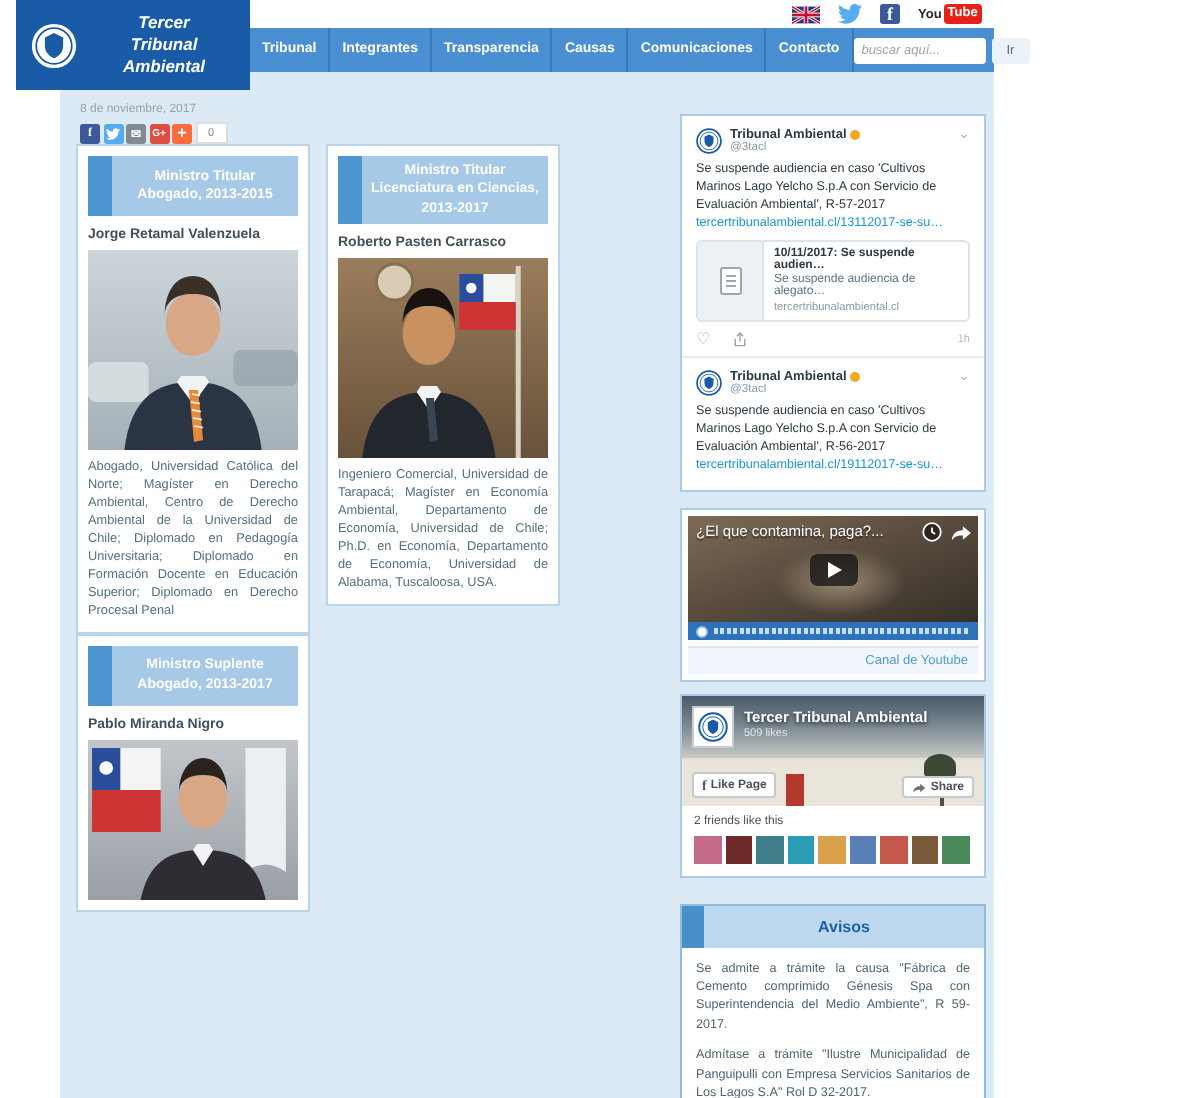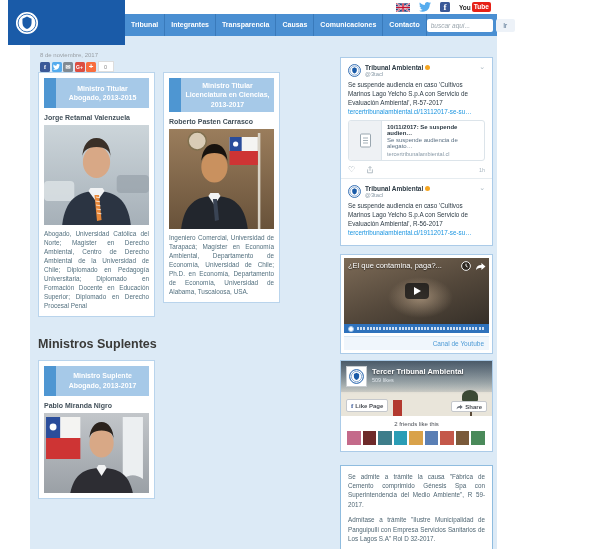--- a/index.html
+++ b/index.html
@@ -67,36 +67,36 @@
   .tw-card-body{padding:3px 5px;flex:1;}
   .tw-card-title{font-size:6px;font-weight:bold;color:#2c3a44;}
   .tw-card-desc{font-size:6px;color:#5b7083;margin-top:1.5px;}
   .tw-card-src{font-size:5.6px;color:#8899a6;margin-top:2px;}
   .tw-foot{display:flex;align-items:center;gap:11px;margin:1px 0 3px;}
   .tw-heart{color:#98a6b0;font-size:8px;line-height:8px;cursor:pointer;}
   .tw-time{margin-left:auto;font-size:5.5px;color:#aab8c2;}
   .tw-divider{border-top:1px solid #e6ecf0;margin:4px -7px 6px;}
 
   .video-box{margin-top:8px;padding:3px;}
-  .video{position:relative;height:75px;background:linear-gradient(160deg,#7d6b57 0%,#54483b 50%,#302b25 100%);overflow:hidden;}
+  .video{position:relative;height:62px;background:linear-gradient(160deg,#7d6b57 0%,#54483b 50%,#302b25 100%);overflow:hidden;}
   .video-hl{position:absolute;left:30%;top:25%;width:45%;height:55%;background:radial-gradient(closest-side,rgba(214,188,158,.55),rgba(0,0,0,0));}
   .video-title{position:absolute;left:4px;top:3px;color:#fff;font-size:7.5px;z-index:2;text-shadow:0 1px 1px rgba(0,0,0,.6);}
   .video-actions{position:absolute;right:3px;top:3px;display:flex;gap:4px;z-index:2;align-items:center;}
   .play-btn{position:absolute;left:50%;top:44%;transform:translate(-50%,-50%);width:24px;height:16px;
             background:rgba(20,20,20,.78);border-radius:4px;display:flex;align-items:center;justify-content:center;z-index:2;cursor:pointer;}
   .play-btn::after{content:"";border-left:7px solid #fff;border-top:4.5px solid transparent;border-bottom:4.5px solid transparent;margin-left:1px;}
   .caption-band{position:absolute;left:0;right:0;bottom:0;height:9px;background:#2f72bc;display:flex;
                 align-items:center;gap:3px;padding:0 4px;z-index:2;}
   .caption-dot{width:6px;height:6px;border-radius:50%;background:#fff;border:1px solid #9cc2e8;box-sizing:border-box;}
   .caption-lines{flex:1;height:3px;background:repeating-linear-gradient(90deg,#dce9f7 0 2px,rgba(0,0,0,0) 2px 3.2px);opacity:.9;}
   .video-linkbar{height:13px;background:#f0f6fc;border-top:1px solid #d9e7f3;display:flex;align-items:center;
                  justify-content:flex-end;padding:0 5px;margin-top:3px;}
   .canal-link{font-size:6.5px;color:#4d9ad5;cursor:pointer;}
 
-  .fb{margin-top:6px;text-align:center;}
+  .fb{margin-top:6px;}
   .fb-cover{position:relative;height:55px;background:linear-gradient(#93a9b9 0%,#b9c3c4 40%,#d8d5cc 62%,#c9c3b6 100%);overflow:hidden;}
   .fb-cover::before{content:"";position:absolute;inset:0;background:linear-gradient(rgba(15,25,38,.55),rgba(15,25,38,0) 60%);z-index:1;}
   .fb-building{position:absolute;left:0;right:0;bottom:0;height:24px;background:#e9e5da;}
   .fb-door{position:absolute;left:52px;bottom:0;width:9px;height:16px;background:#b3392f;}
   .fb-palm{position:absolute;right:14px;bottom:14px;width:16px;height:12px;background:#3c4a35;border-radius:50% 50% 20% 20%;}
   .fb-palm-trunk{position:absolute;right:20px;bottom:0;width:2px;height:16px;background:#5a4a38;}
   .fb-logo{position:absolute;left:5px;top:5px;width:21px;height:21px;background:#fff;border:1px solid #c8ccd0;
            display:flex;align-items:center;justify-content:center;z-index:3;box-sizing:border-box;}
   .fb-name{position:absolute;left:31px;top:6px;color:#fff;font-weight:bold;font-size:7.5px;z-index:3;text-shadow:0 1px 2px rgba(0,0,0,.7);}
   .fb-likes{position:absolute;left:31px;top:16px;color:#dfe5ea;font-size:5.5px;z-index:3;}
@@ -154,20 +154,24 @@
     <div class="yt-logo">
         <span>You</span>
         <span class="yt-tube">Tube</span>
       </div>
   </div>
 
   <div class="logo-box">
     <svg width="26" height="26" viewBox="0 0 24 24">
         <use href="#emblem"></use>
       </svg>
+    <div class="logo-text">
+      <div>Tercer</div>
+      <div>Tribunal Ambiental</div>
+    </div>
   </div>
 
   <nav class="navbar">
     <span class="nav-item">Tribunal</span>
     <span class="nav-item">Integrantes</span>
     <span class="nav-item">Transparencia</span>
     <span class="nav-item">Causas</span>
     <span class="nav-item">Comunicaciones</span>
     <span class="nav-item">Contacto</span>
     <span class="nav-search">
@@ -248,21 +252,20 @@
           <path d="M12 100c3-25 15-33 33-33s30 8 33 33z" fill="#22262d"></path>
           <path d="M39 67l6 9 6-9-2-3h-8z" fill="#f2f3f4"></path>
           <path d="M43.5 70l2 22 4-1-2-21z" fill="#3a4454"></path>
           <ellipse cx="45" cy="38" rx="13" ry="15.5" fill="#c9915f"></ellipse>
           <path d="M32 34c0-12 5.5-19 13-19s13 7 13 19c0-6-4.5-10-13-10s-13 4-13 10z" fill="#17120e"></path>
         </svg>
         <div class="card-bio">Ingeniero Comercial, Universidad de Tarapacá; Magíster en Economía Ambiental, Departamento de Economía, Universidad de Chile; Ph.D. en Economía, Departamento de Economía, Universidad de Alabama, Tuscaloosa, USA.</div>
       </div>
     </div>
 
-    <h2 class="section-h" style="margin-top:20px;">Ministros Suplentes</h2>
     <div class="cards">
       <div class="card">
         <div class="card-head">
           <div class="head-accent"></div>
           <div class="head-band">
             <span>Ministro Suplente</span>
             <span>Abogado, 2013-2017</span>
           </div>
         </div>
         <div class="card-name">Pablo Miranda Nigro</div>
@@ -409,20 +412,24 @@
             <div class="fb-av" style="background: rgb(217, 162, 74);"></div>
             <div class="fb-av" style="background: rgb(90, 127, 181);"></div>
             <div class="fb-av" style="background: rgb(196, 88, 74);"></div>
             <div class="fb-av" style="background: rgb(122, 90, 58);"></div>
             <div class="fb-av" style="background: rgb(74, 138, 90);"></div>
           </div>
       </div>
     </div>
 
     <div class="avisos">
+      <div class="avisos-head">
+        <div class="avisos-accent"></div>
+        <div class="avisos-band">Avisos</div>
+      </div>
       <div class="avisos-body">
         <p class="aviso">Se admite a trámite la causa "Fábrica de Cemento comprimido Génesis Spa con Superintendencia del Medio Ambiente", R 59-2017.</p>
         <p class="aviso">Admítase a trámite "Ilustre Municipalidad de Panguipulli con Empresa Servicios Sanitarios de Los Lagos S.A" Rol D 32-2017.</p>
 
       </div>
     </div>
 
   </aside>
 </div>
 

